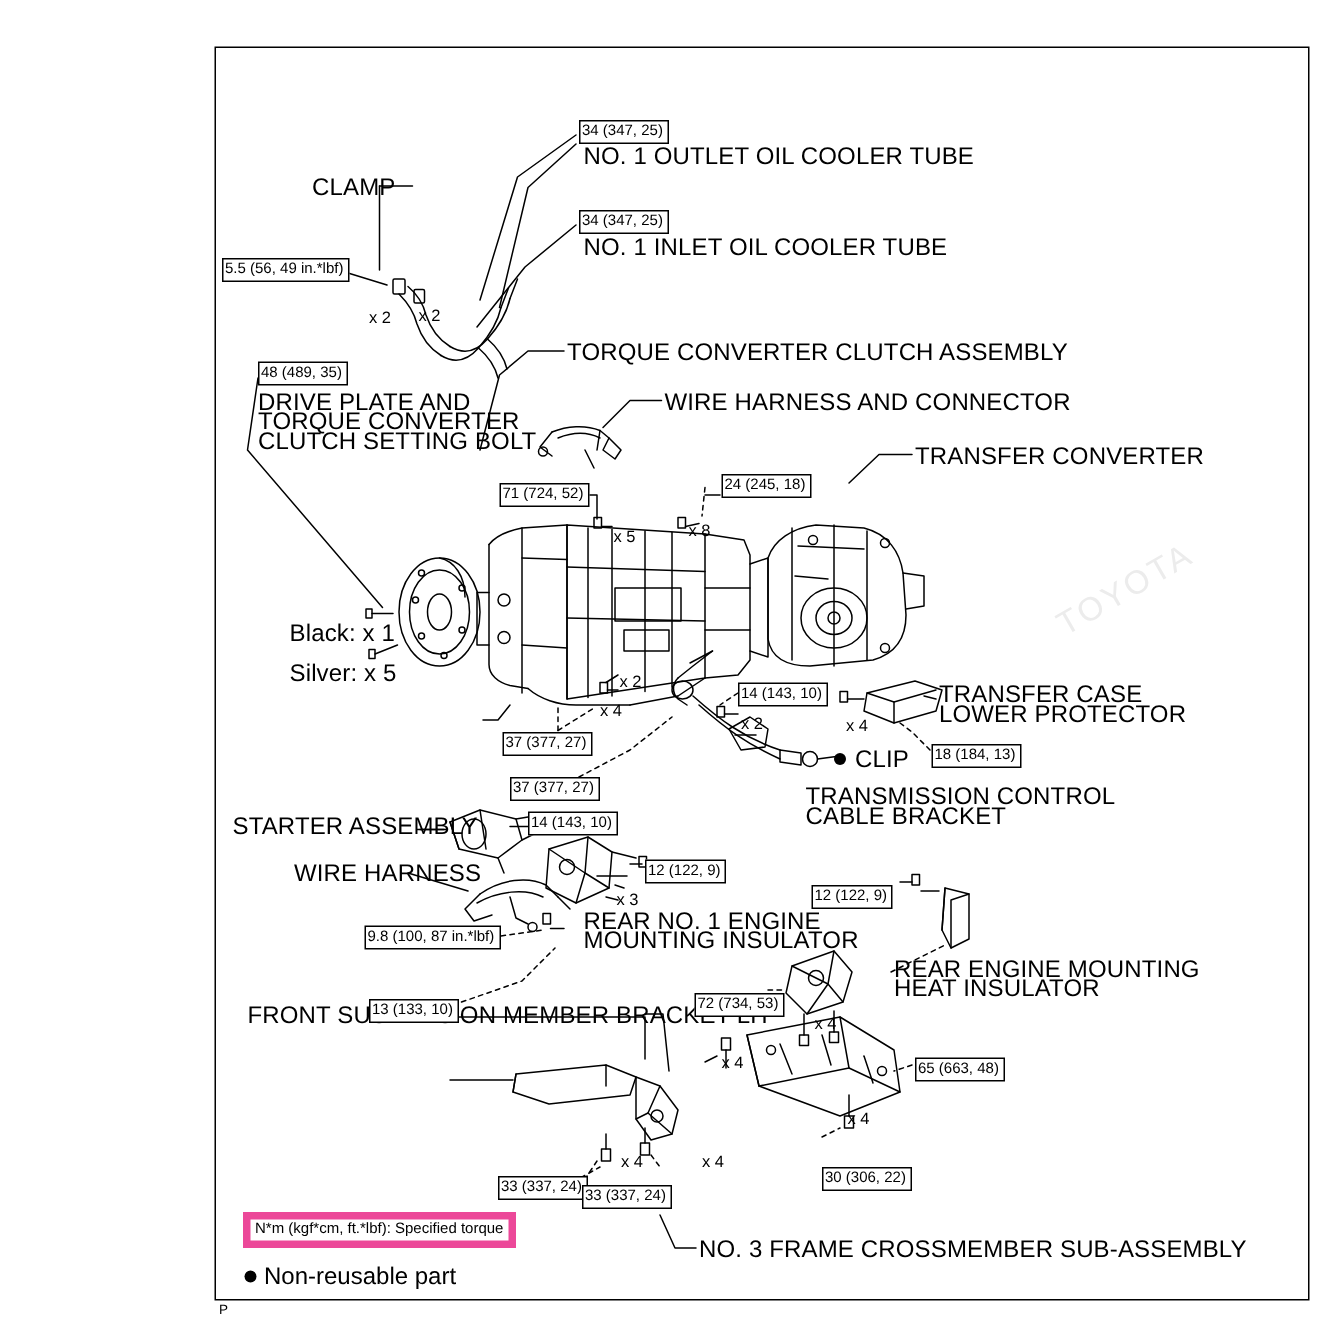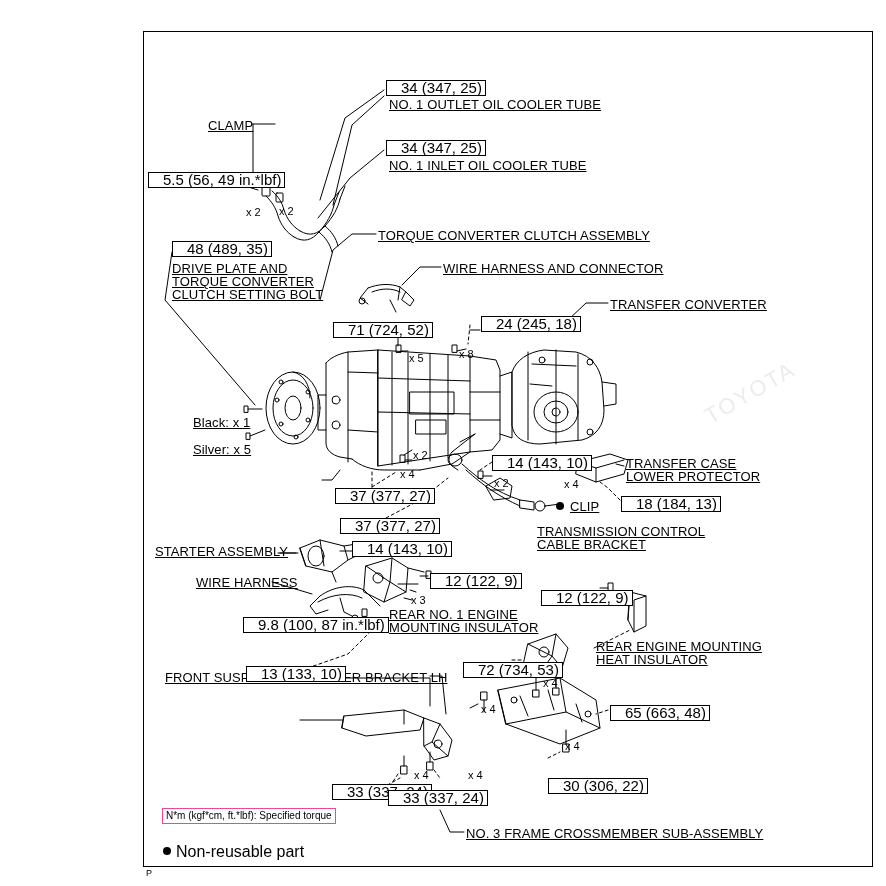--- a/index.html
+++ b/index.html
@@ -25,53 +25,52 @@
     position: absolute;
     left: 143px;
     top: 31px;
     width: 730px;
     height: 836px;
     border: 1px solid #000;
     box-sizing: border-box;
   }
   .lbl {
     position: absolute;
-    font-size: 13px;
+    font-size: 16px;
     line-height: 13px;
     white-space: pre;
     letter-spacing: 0.1px;
-    text-decoration: underline;
   }
   .boxed {
     position: absolute;
-    font-size: 15px;
+    font-size: 10px;
     line-height: 12px;
     white-space: pre;
     border: 1px solid #000;
-    padding: 1px 3px 1px 14px;
+    padding: 1px 3px 1px 1px;
     background: #fff;
     letter-spacing: 0px;
   }
   .qty {
     position: absolute;
     font-size: 11px;
     line-height: 13px;
     white-space: pre;
   }
   .foot {
     position: absolute;
     font-size: 16px;
     line-height: 13px;
     white-space: pre;
   }
   .footbox {
     position: absolute;
     font-size: 10px;
     line-height: 12px;
-    border: 1px solid #ec4899;
+    border: 5px solid #ec4899;
     padding: 1px 3px;
     background: #fff;
     white-space: pre;
   }
   .dot {
     position: absolute;
     width: 8px;
     height: 8px;
     border-radius: 50%;
     background: #000;

